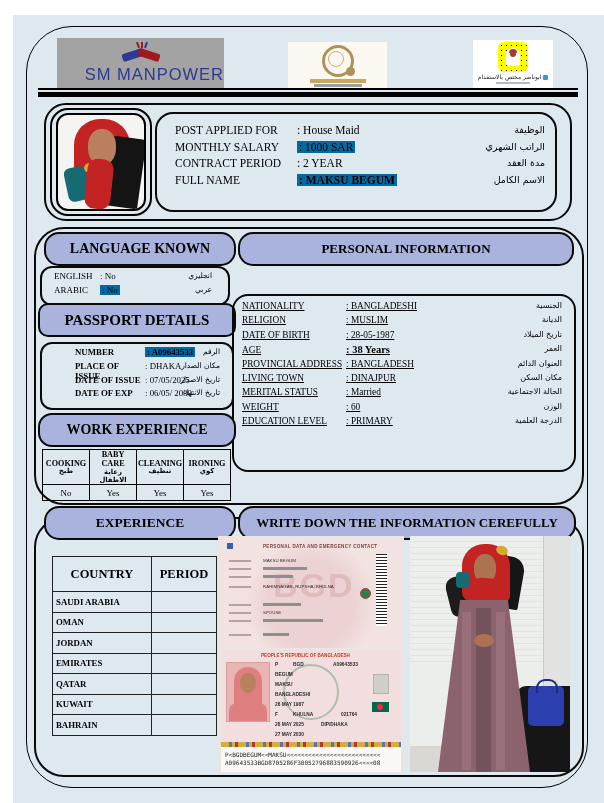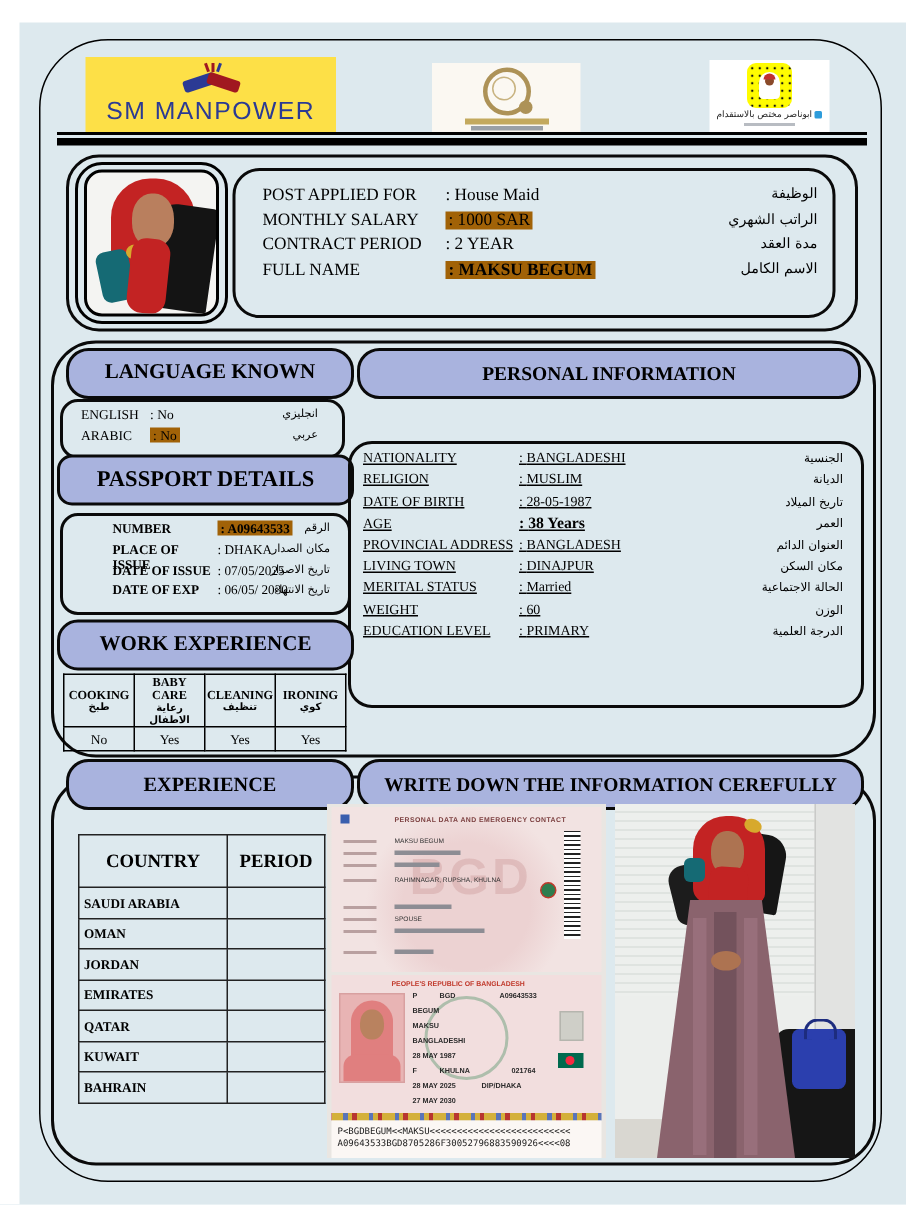--- a/index.html
+++ b/index.html
@@ -9,21 +9,21 @@
   .bg{left:13px;top:15px;width:591px;height:788px;background:#dde9ee;}
   
   .frame-outer{left:26px;top:26px;width:560px;height:760px;border:1.6px solid #000;border-radius:46px;}
   .divider-thin{left:38px;top:88px;width:540px;height:1.5px;background:#000;}
   .divider-thick{left:38px;top:92px;width:540px;height:5px;background:#000;}
   .box{border:2.4px solid #0a0a0a;background:transparent;}
   .bio-box{left:44px;top:103px;width:524px;height:114px;border-radius:22px;}
   .mid-box{left:34px;top:227px;width:546px;height:274px;border-radius:30px;}
   .bot-box{left:34px;top:517px;width:546px;height:256px;border-radius:30px;}
   
-  .logo1{left:57px;top:38px;width:167px;height:50px;background:#fde047;text-align:center;}
+  .logo1{left:57px;top:38px;width:167px;height:50px;background:#a3a3a3;text-align:right;}
   .logo1 .brand{font-family:"Liberation Sans",sans-serif;font-size:16.5px;letter-spacing:1px;color:#2b3a94;margin-top:1px;}
   .hs{position:relative;width:46px;height:22px;margin:4px auto 0;}
   .hs .arm-l{position:absolute;left:4px;top:9px;width:22px;height:8px;background:#2b3a94;transform:rotate(-18deg);border-radius:2px;}
   .hs .arm-r{position:absolute;right:4px;top:9px;width:22px;height:8px;background:#a01820;transform:rotate(18deg);border-radius:2px;}
   .hs .sp1,.hs .sp2,.hs .sp3{position:absolute;top:0;width:2px;height:6px;background:#a01820;}
   .hs .sp1{left:19px;transform:rotate(-20deg);}
   .hs .sp2{left:23px;}
   .hs .sp3{left:27px;transform:rotate(20deg);background:#2b3a94;}
   .logo2{left:288px;top:42px;width:99px;height:47px;background:#fbf8f2;text-align:center;}
   .emblem{width:26px;height:26px;margin:3px auto 1px;border:3px solid #ad9257;border-radius:50%;position:relative;}
@@ -58,21 +58,21 @@
   .pill-pass{left:38px;top:303px;width:194px;height:30px;border-radius:10px;font-size:15px;}
   .pill-work{left:38px;top:413px;width:194px;height:30px;border-radius:14px;font-size:14px;}
   .pill-exp{left:44px;top:506px;width:188px;height:30px;border-radius:15px;font-size:13.5px;}
   .pill-write{left:238px;top:506px;width:334px;height:30px;border-radius:15px;font-size:13px;}
   
   .bio-rows{left:175px;top:124px;width:372px;}
   .prow{display:flex;align-items:baseline;height:16.5px;font-size:11.5px;position:relative;}
   .prow .pl{width:122px;flex:none;}
   .prow .pv::before{content:": ";}
   .prow .pa{position:absolute;right:2px;top:0;font-family:"DejaVu Sans",sans-serif;font-size:9.5px;direction:rtl;}
-  .hl{background:#a16207;padding:0 2px;}
+  .hl{background:#0369a1;padding:0 2px;}
   .b{font-weight:bold;}
   .lang-box{left:40px;top:266px;width:186px;height:36px;border-radius:12px;border-width:2.2px;}
   .lang-rows{left:54px;top:271px;width:160px;}
   .lang-rows .prow{height:13.5px;font-size:9px;}
   .lang-rows .pl{width:46px;}
   .lang-rows .pa{font-size:7.5px;}
   .pass-box{left:40px;top:342px;width:190px;height:64px;border-radius:12px;border-width:2.2px;}
   .pass-rows{left:50px;top:347px;width:172px;}
   .pass-rows .prow{height:13.8px;font-size:8.8px;}
   .pass-rows .pl{width:70px;font-weight:bold;padding-left:25px;}

